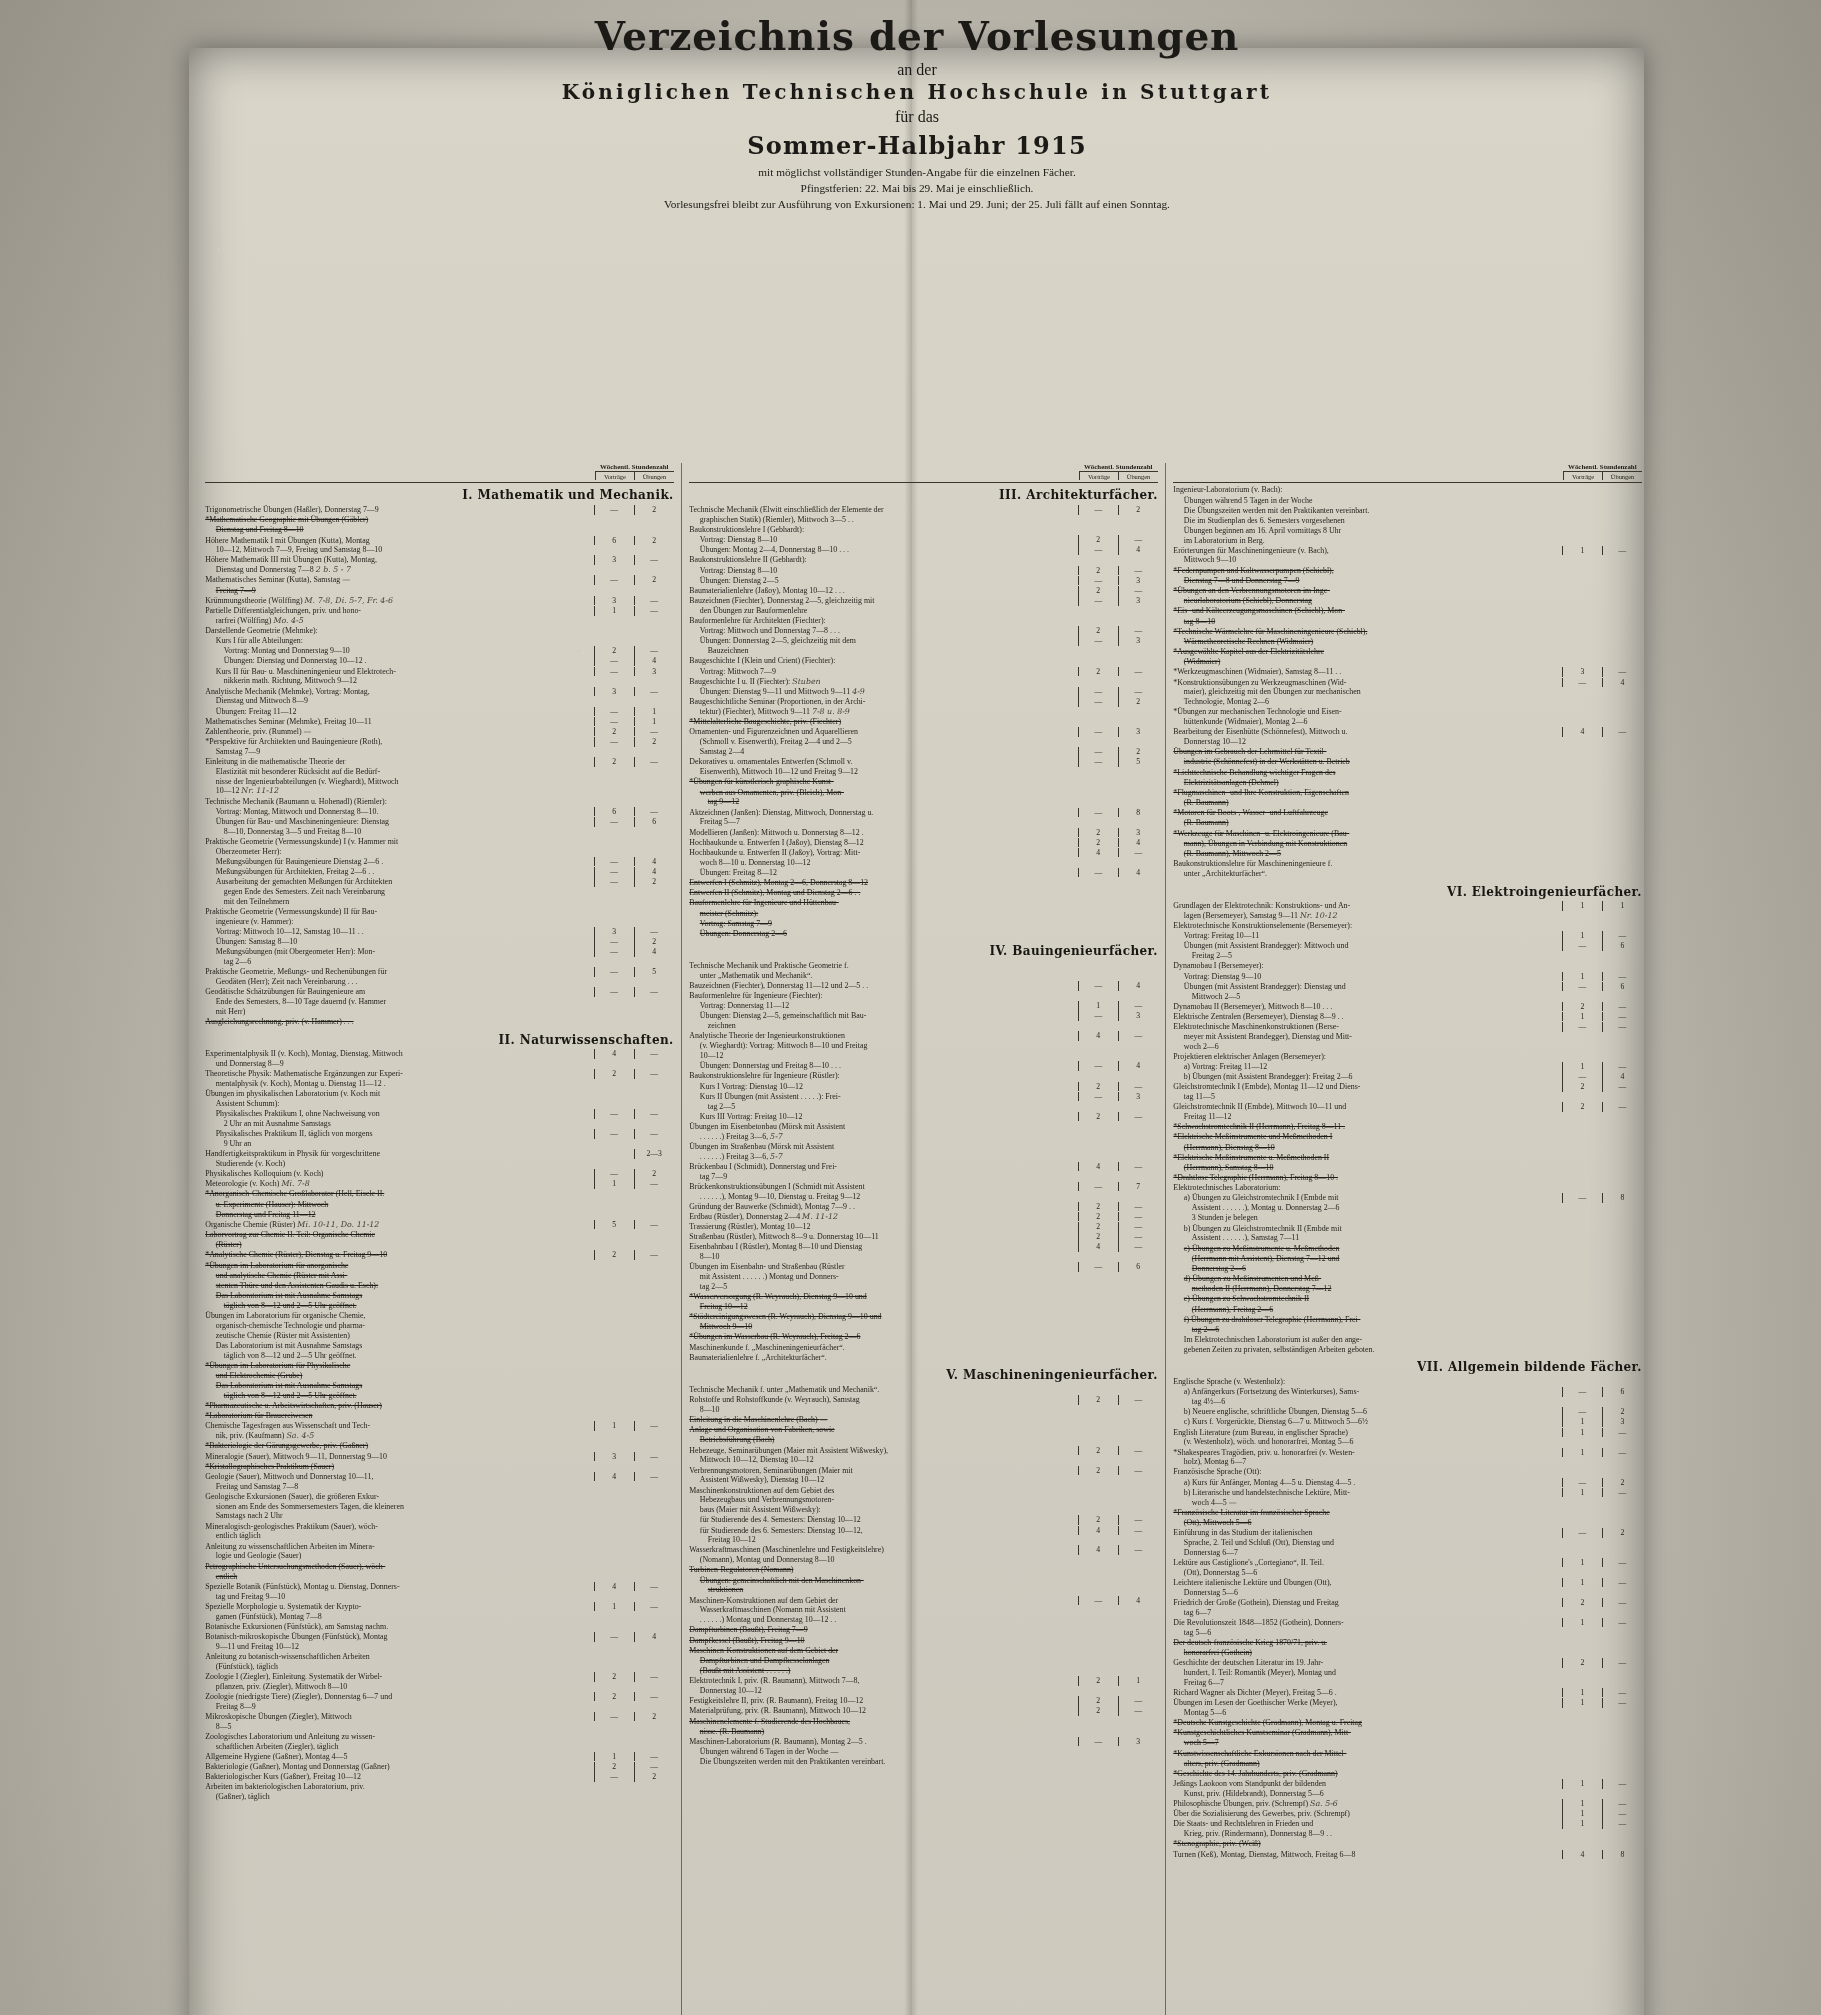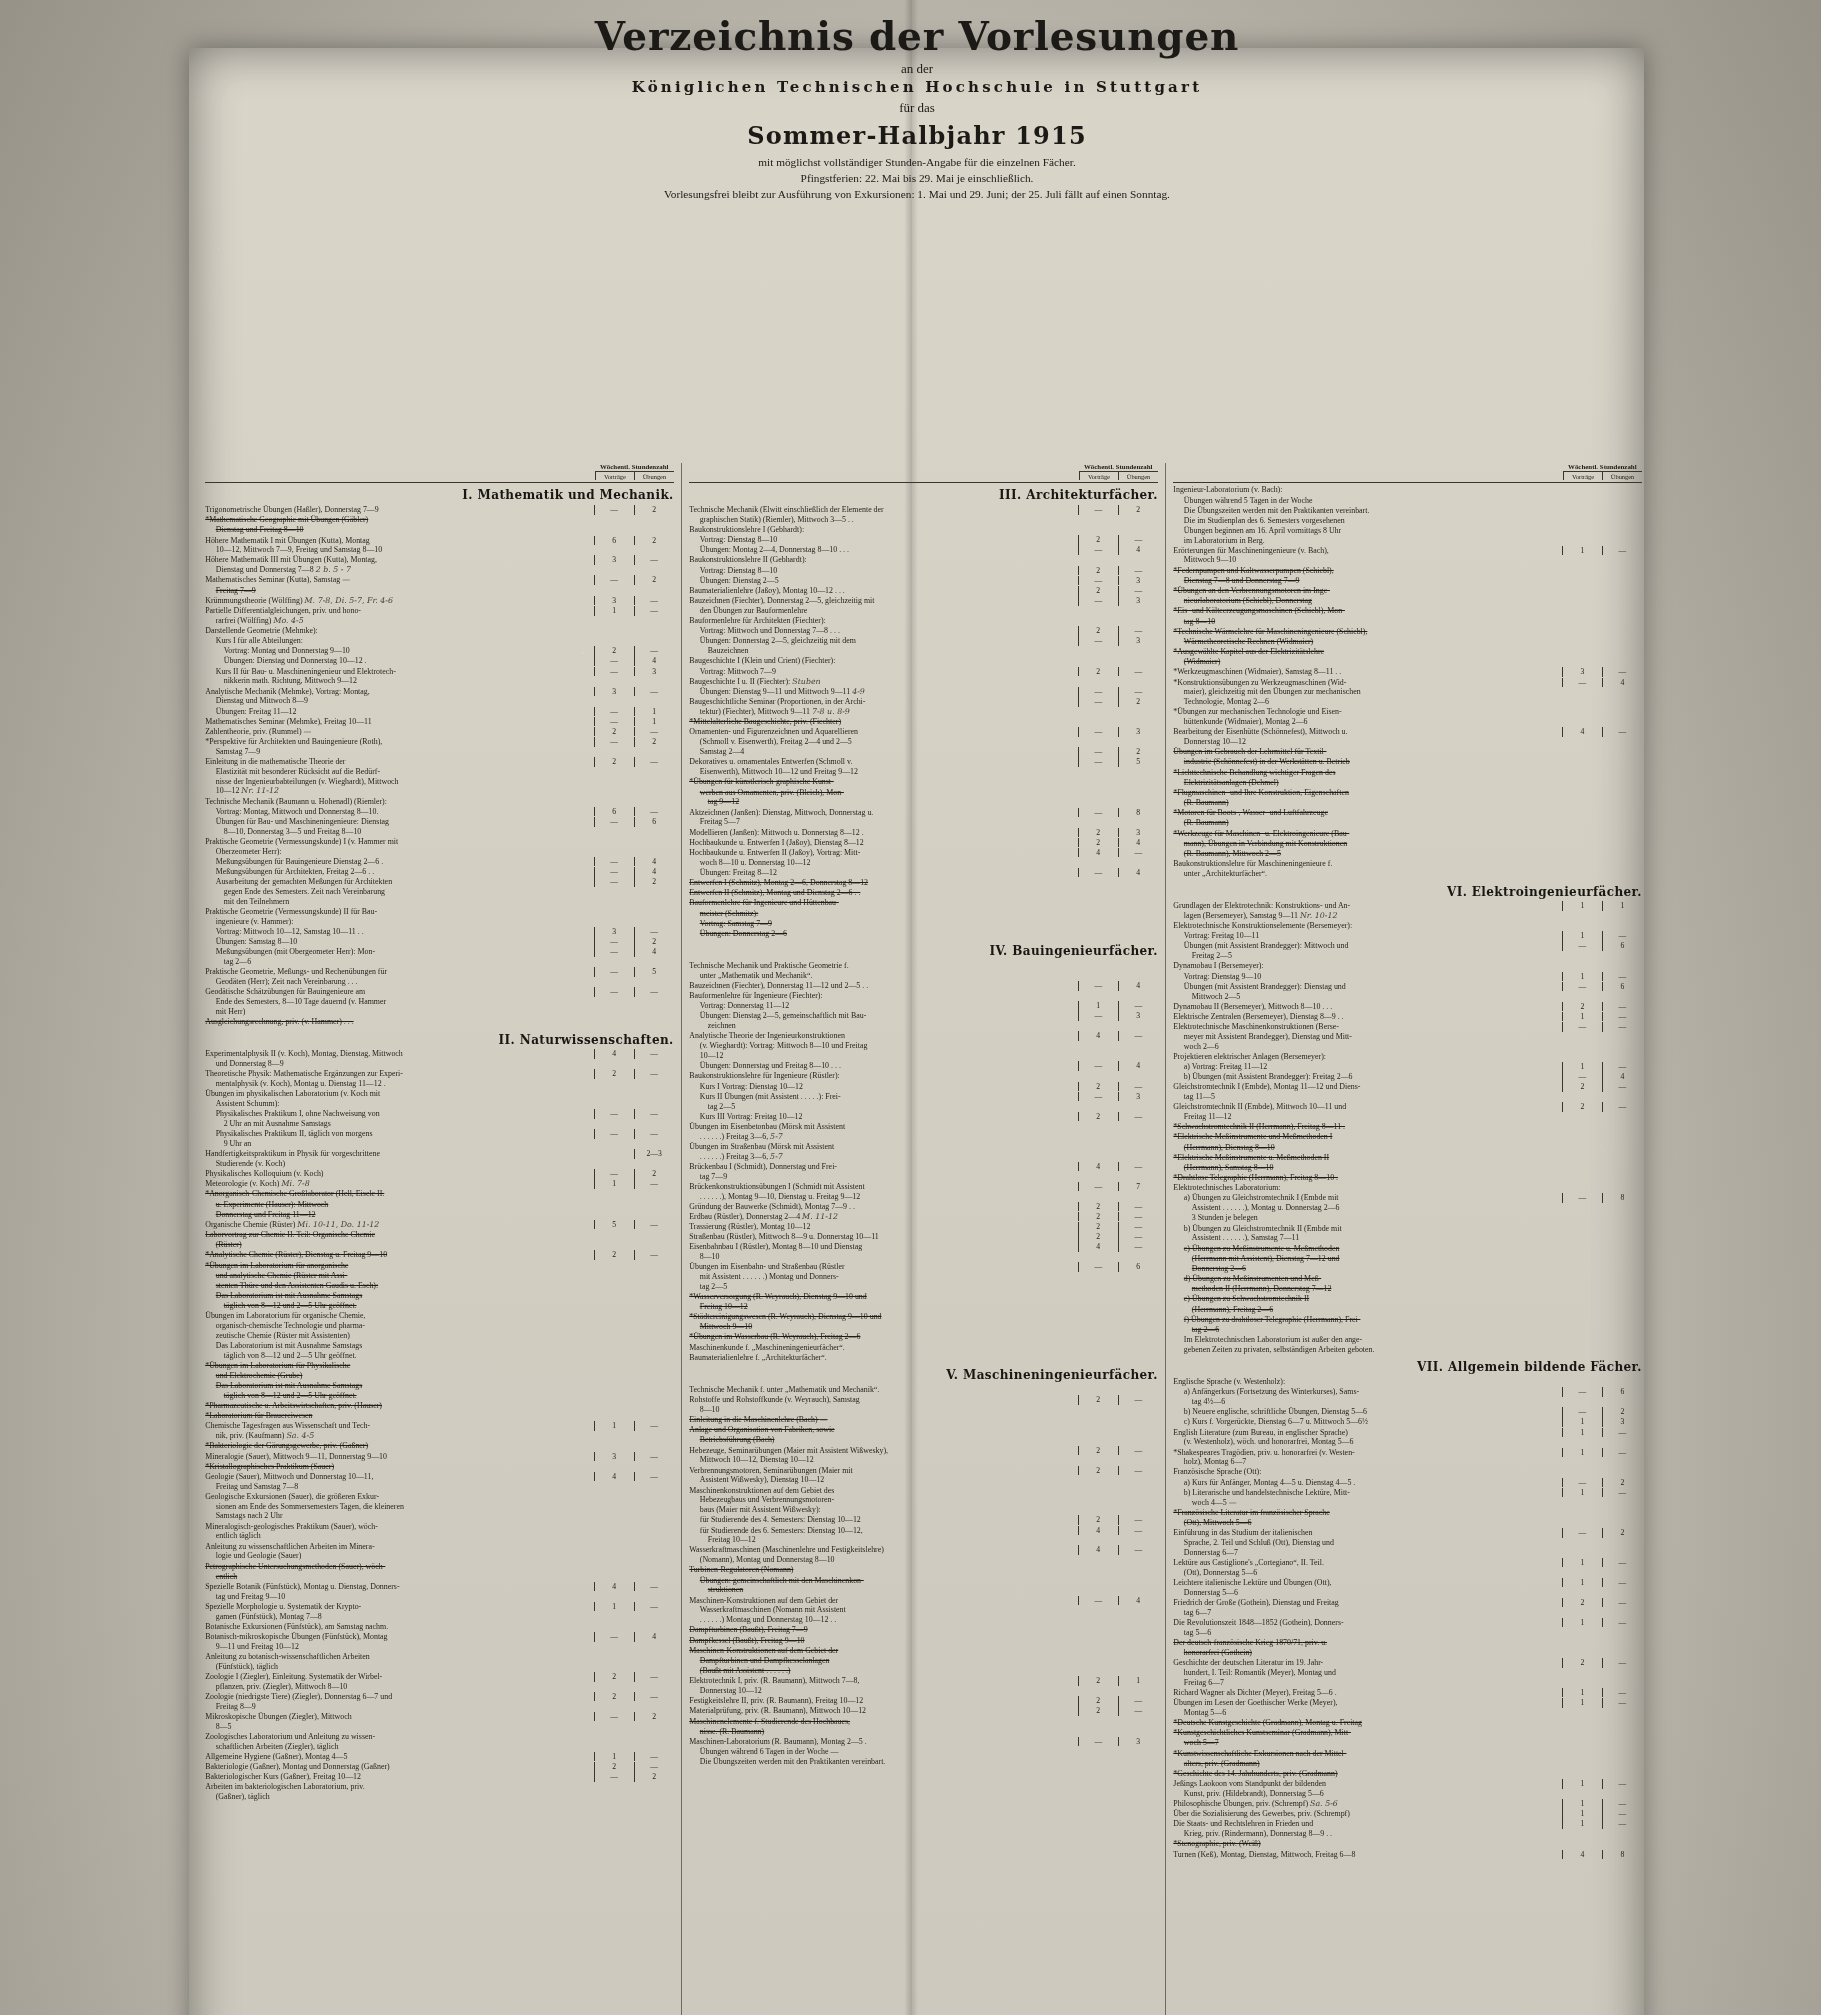--- a/index.html
+++ b/index.html
@@ -34,22 +34,22 @@
   .vfold{
     position:absolute;top:0;bottom:0;left:50%;width:13.7px;transform:translateX(-50%);
     background:linear-gradient(90deg,rgba(0,0,0,0) 0%,rgba(0,0,0,.14) 45%,rgba(0,0,0,.20) 50%,rgba(0,0,0,.12) 55%,rgba(0,0,0,0) 100%);
     pointer-events:none;
   }
 
   
   .hdr{position:absolute;left:12px;right:0;top:16px;text-align:center;color:#1c1a16;}
   .fraktur{font-family:"DejaVu Serif", serif;font-weight:bold;letter-spacing:0.8px;}
   .t1{font-size:39px;line-height:1.05;}
-  .t1s{font-size:15px;letter-spacing:3.2px;}
-  .tsmall{font-size:13px;margin:4px 0 0.8px;}
+  .t1s{font-size:20px;letter-spacing:3.2px;}
+  .tsmall{font-size:16px;margin:4px 0 0.8px;}
   .t3{font-size:24px;letter-spacing:1.2px;margin-top:5.6px;}
   .t4{font-size:11.3px;margin-top:5.6px;}
   .hdrline{display:flex;justify-content:space-between;align-items:baseline;
     margin:6.4px 73px 0 73px;font-size:11.3px;font-weight:bold;}
   .hdrcenter{font-size:11.3px;margin-top:4px;}
   .hdrnote{font-size:9.7px;margin-top:6.4px;}
 
   
   .cols{position:absolute;left:202px;right:177px;top:463px;bottom:85px;display:flex;gap:0;}
   .col{flex:1;position:relative;padding:0 3.2px;}

